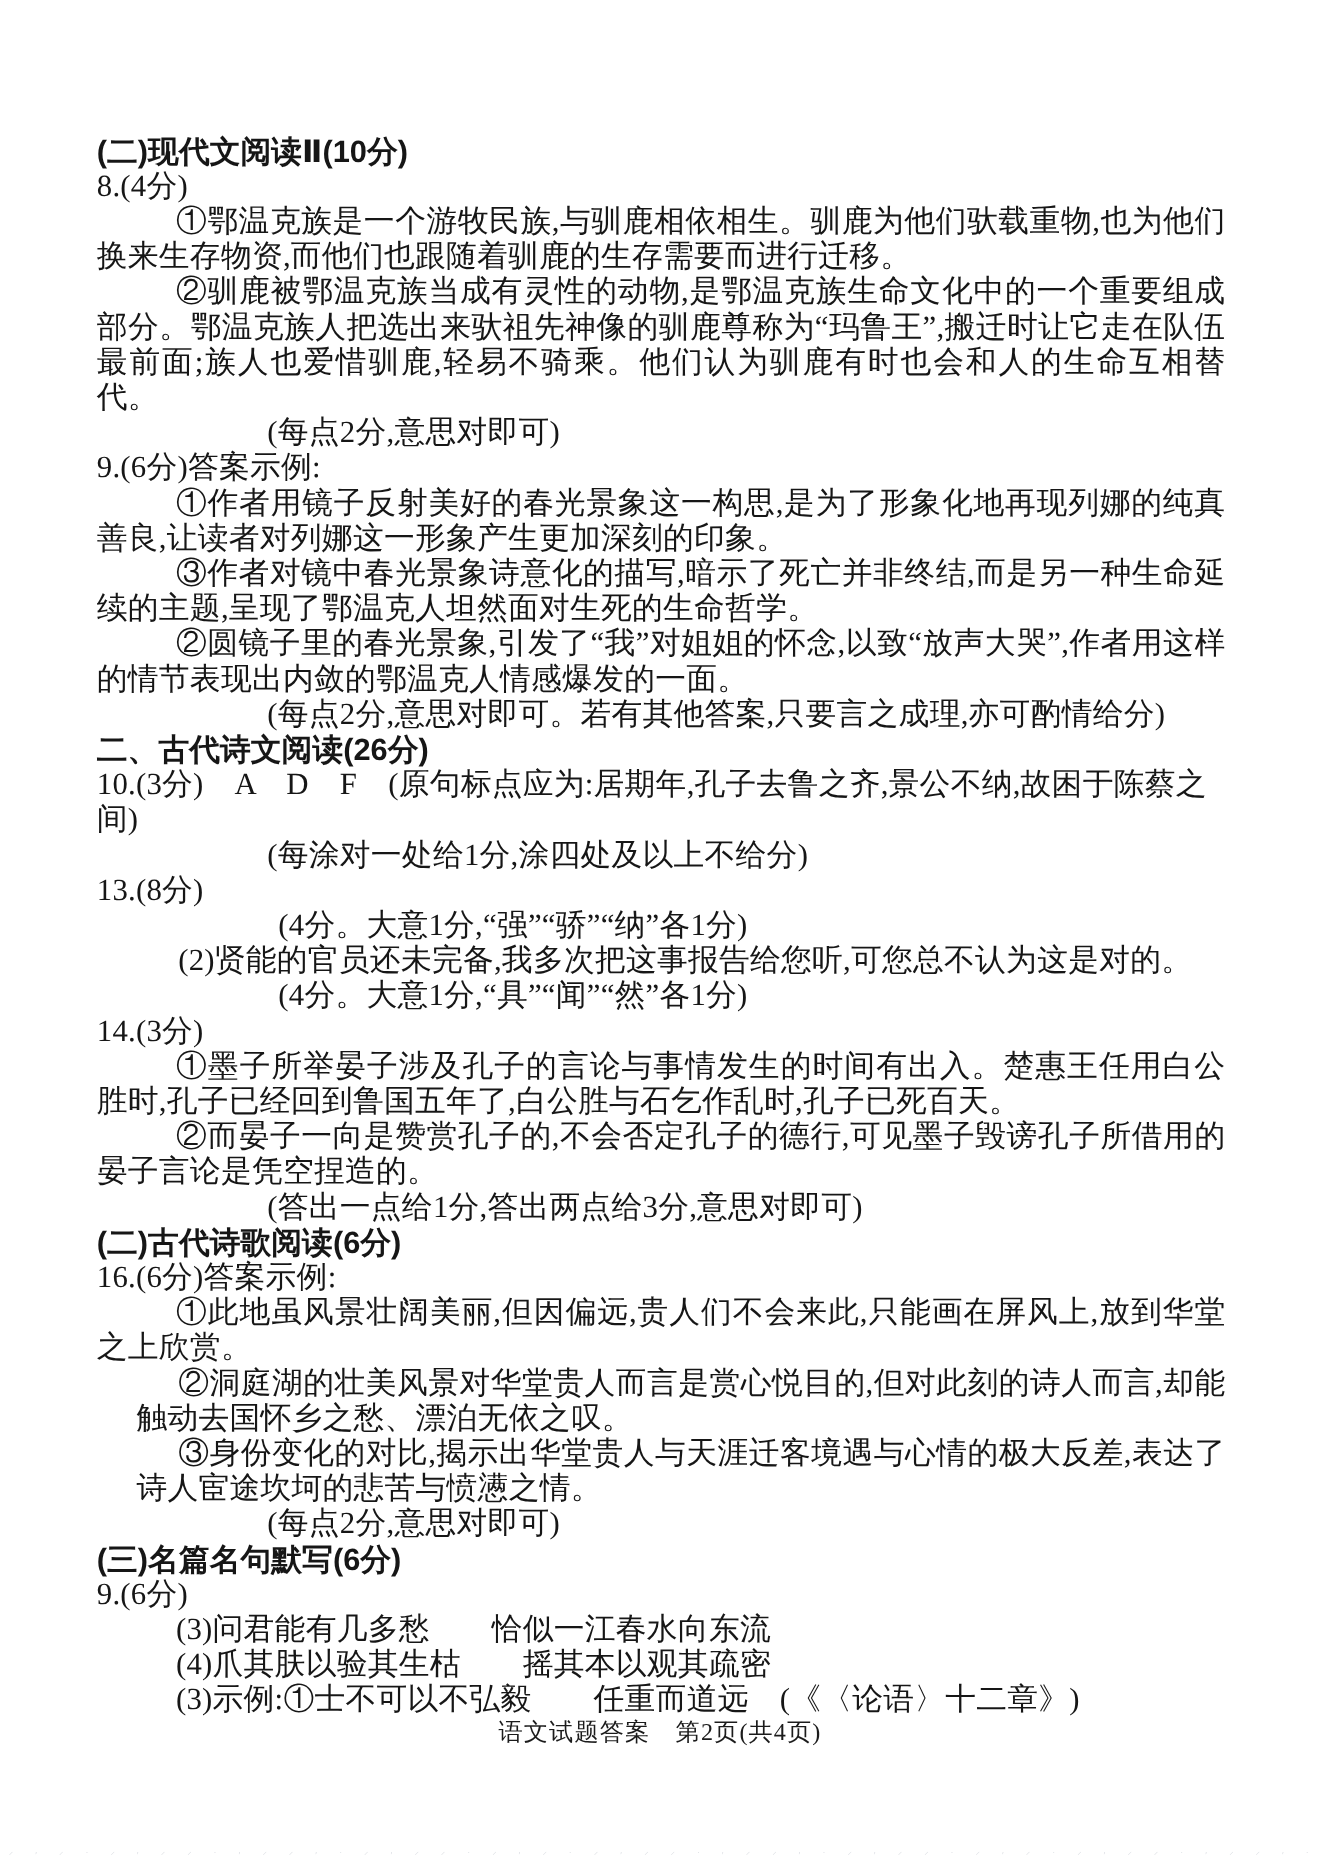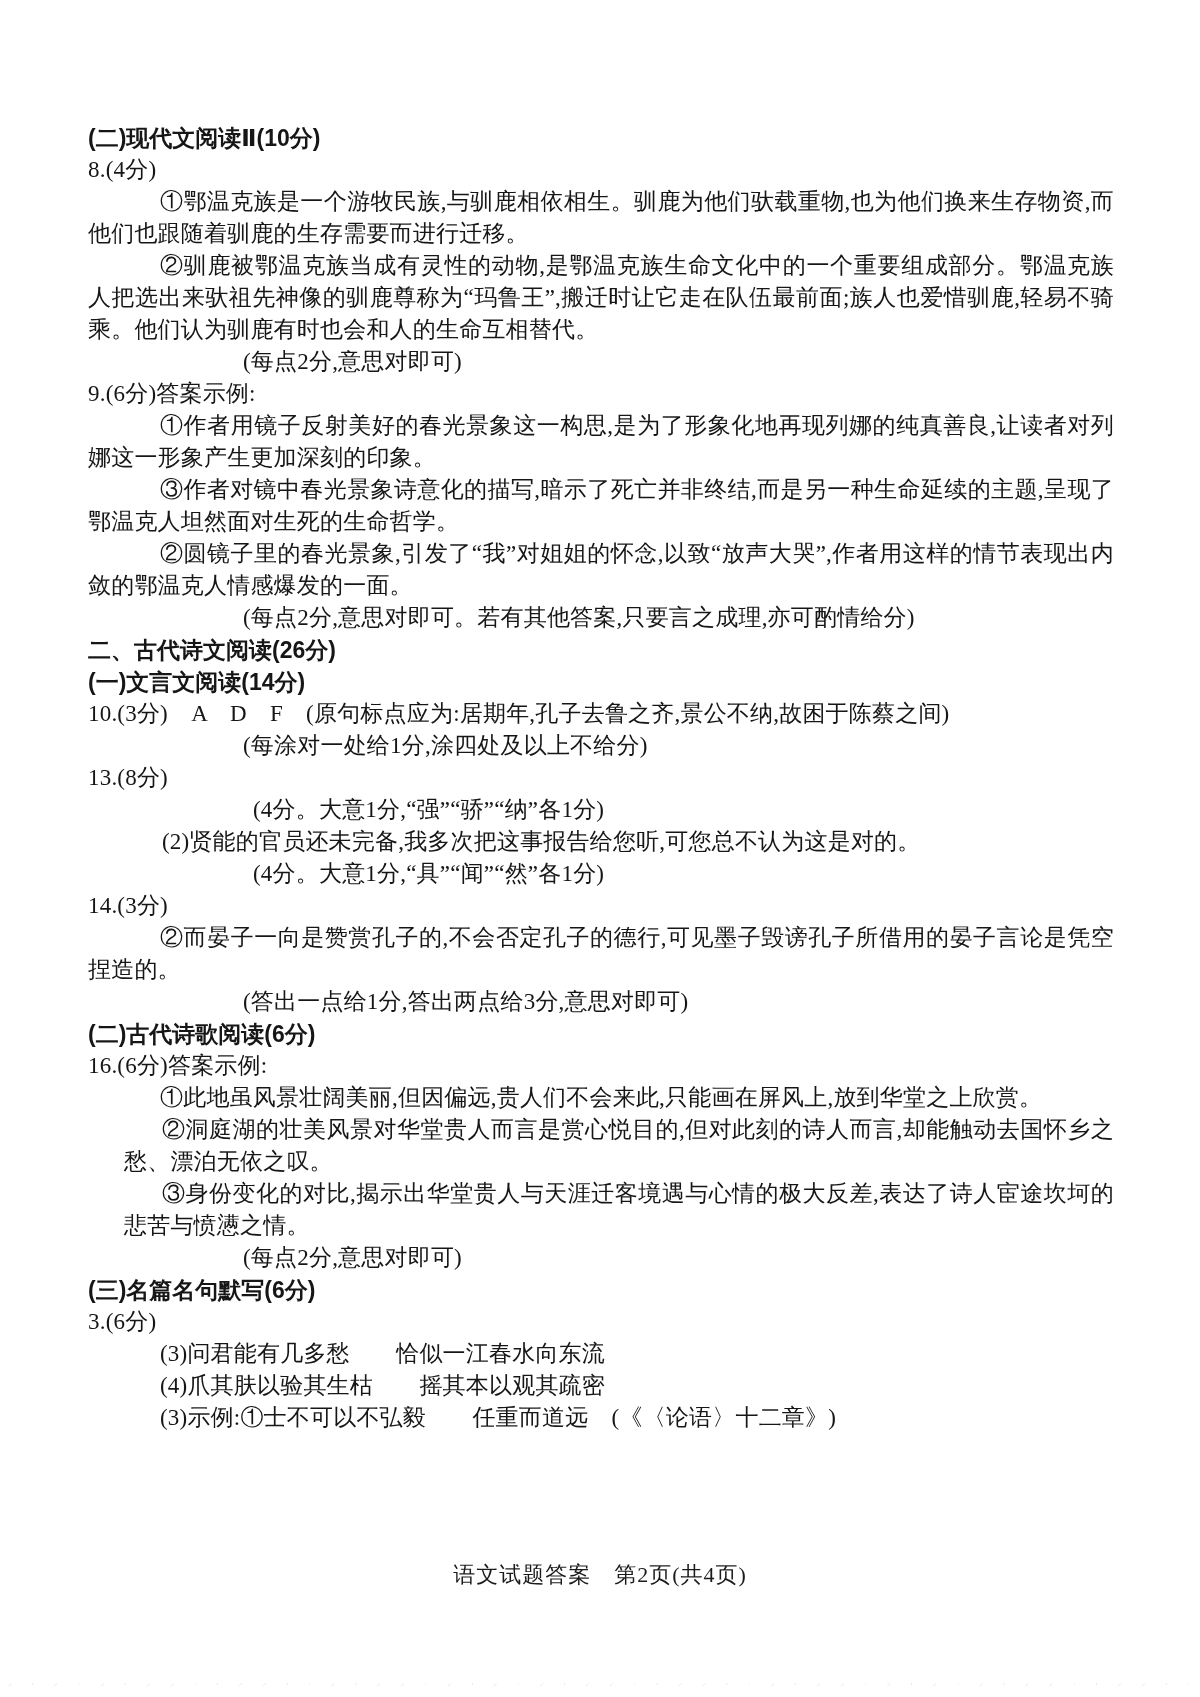--- a/index.html
+++ b/index.html
@@ -14,21 +14,21 @@
   }
   .page {
     position: absolute;
     inset: 0;
   }
   .doc {
     position: absolute;
     top: 122px;
     left: 88px;
     width: 1026px;
-    font-size: 23px;
+    font-size: 28px;
     line-height: 32px;
     text-align: justify;
     letter-spacing: 0.2px;
   }
   .line { margin: 0; }
   .heading {
     font-family: "Liberation Sans", "DejaVu Sans", sans-serif;
     font-weight: bold;
     text-align: left;
     letter-spacing: 0;
@@ -73,37 +73,37 @@
       <div class="line item">8.(4分)</div>
       <div class="line para">①鄂温克族是一个游牧民族,与驯鹿相依相生。驯鹿为他们驮载重物,也为他们换来生存物资,而他们也跟随着驯鹿的生存需要而进行迁移。</div>
       <div class="line para">②驯鹿被鄂温克族当成有灵性的动物,是鄂温克族生命文化中的一个重要组成部分。鄂温克族人把选出来驮祖先神像的驯鹿尊称为“玛鲁王”,搬迁时让它走在队伍最前面;族人也爱惜驯鹿,轻易不骑乘。他们认为驯鹿有时也会和人的生命互相替代。</div>
       <div class="line note">(每点2分,意思对即可)</div>
       <div class="line item">9.(6分)答案示例:</div>
       <div class="line para">①作者用镜子反射美好的春光景象这一构思,是为了形象化地再现列娜的纯真善良,让读者对列娜这一形象产生更加深刻的印象。</div>
       <div class="line para">③作者对镜中春光景象诗意化的描写,暗示了死亡并非终结,而是另一种生命延续的主题,呈现了鄂温克人坦然面对生死的生命哲学。</div>
       <div class="line para">②圆镜子里的春光景象,引发了“我”对姐姐的怀念,以致“放声大哭”,作者用这样的情节表现出内敛的鄂温克人情感爆发的一面。</div>
       <div class="line note">(每点2分,意思对即可。若有其他答案,只要言之成理,亦可酌情给分)</div>
       <div class="line heading">二、古代诗文阅读(26分)</div>
-      <div class="line heading">(一)文言文阅读(14分)</div>
       <div class="line item">10.(3分)　A　D　F　(原句标点应为:居期年,孔子去鲁之齐,景公不纳,故困于陈蔡之间)</div>
       <div class="line note">(每涂对一处给1分,涂四处及以上不给分)</div>
       <div class="line item">13.(8分)</div>
       <div class="line note2">(4分。大意1分,“强”“骄”“纳”各1分)</div>
       <div class="line para2">(2)贤能的官员还未完备,我多次把这事报告给您听,可您总不认为这是对的。</div>
       <div class="line note2">(4分。大意1分,“具”“闻”“然”各1分)</div>
       <div class="line item">14.(3分)</div>
+      <div class="line para">①墨子所举晏子涉及孔子的言论与事情发生的时间有出入。楚惠王任用白公胜时,孔子已经回到鲁国五年了,白公胜与石乞作乱时,孔子已死百天。</div>
       <div class="line para">②而晏子一向是赞赏孔子的,不会否定孔子的德行,可见墨子毁谤孔子所借用的晏子言论是凭空捏造的。</div>
       <div class="line note">(答出一点给1分,答出两点给3分,意思对即可)</div>
       <div class="line heading">(二)古代诗歌阅读(6分)</div>
       <div class="line item">16.(6分)答案示例:</div>
       <div class="line para">①此地虽风景壮阔美丽,但因偏远,贵人们不会来此,只能画在屏风上,放到华堂之上欣赏。</div>
       <div class="line para2">②洞庭湖的壮美风景对华堂贵人而言是赏心悦目的,但对此刻的诗人而言,却能触动去国怀乡之愁、漂泊无依之叹。</div>
       <div class="line para2">③身份变化的对比,揭示出华堂贵人与天涯迁客境遇与心情的极大反差,表达了诗人宦途坎坷的悲苦与愤懑之情。</div>
       <div class="line note">(每点2分,意思对即可)</div>
       <div class="line heading">(三)名篇名句默写(6分)</div>
-      <div class="line item">3.(6分)</div>
+      <div class="line item">9.(6分)</div>
       <div class="line para">(3)问君能有几多愁　　恰似一江春水向东流</div>
       <div class="line para">(4)爪其肤以验其生枯　　摇其本以观其疏密</div>
       <div class="line para">(3)示例:①士不可以不弘毅　　任重而道远　(《〈论语〉十二章》)</div>
     </main>
   <div class="footer">语文试题答案　第2页(共4页)</div>
   <div class="noise">⸍ ʹ ⸍ ˙ ⸍ ʹ ⸍ ⸍ ˙ ʹ ⸍ ⸍ ʹ ˙ ⸍ ʹ ⸍ ⸍ ˙ ⸍ ʹ ⸍ ˙ ⸍ ʹ ⸍ ⸍ ˙ ʹ ⸍ ⸍ ʹ ˙ ⸍ ʹ ⸍ ⸍ ˙ ⸍ ʹ ⸍ ˙ ⸍ ʹ ⸍ ⸍ ˙ ʹ ⸍ ⸍ ʹ ˙ ⸍ ʹ ⸍ ⸍ ˙ ⸍</div>
 </div>
 
 </body></html>

